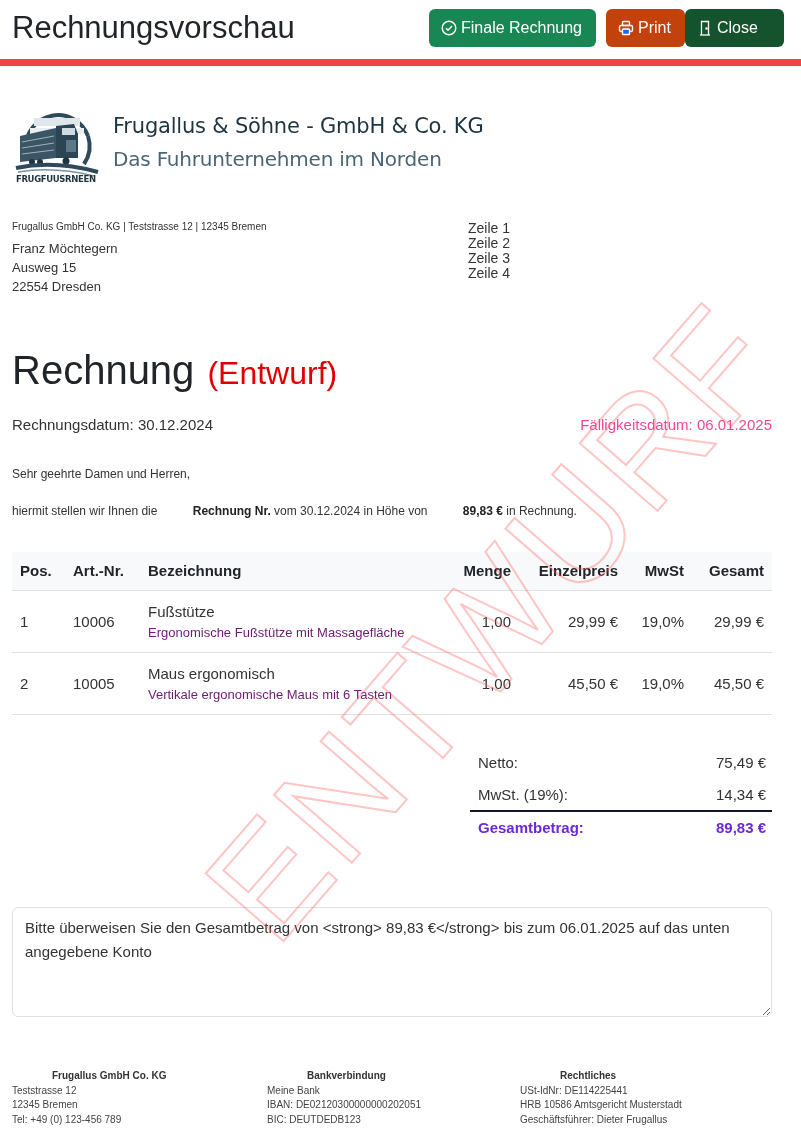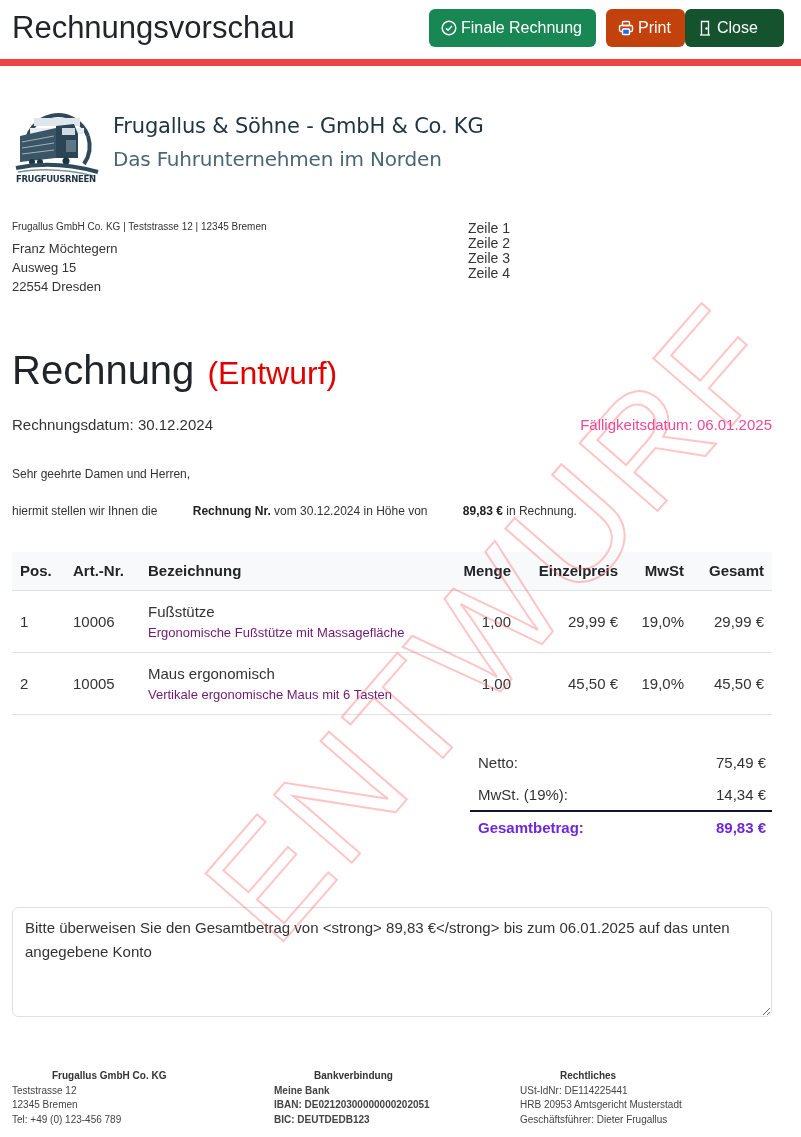--- a/index.html
+++ b/index.html
@@ -73,21 +73,21 @@
 
   textarea.note {
     position: absolute; left: 12px; top: 907px; width: 760px; height: 110px;
     border: 1px solid #dee2e6; border-radius: 6px; padding: 8px 12px;
     font-family: "Liberation Sans", sans-serif; font-size: 15px; color: #333; line-height: 24px;
     resize: both;
   }
 
   .footer { position: absolute; top: 1069px; font-size: 10px; color: #444; line-height: 14.5px; }
   .footer b { color: #333; display: block; margin-left: 40px; }
-  .f1 { left: 12px; } .f2 { left: 274px; font-weight: bold; } .f3 { left: 520px; }
+  .f1 { left: 12px; } .f2 { left: 267px; } .f3 { left: 520px; }
 
   .watermark {
     position: absolute; left: 140px; top: 630px; width: 560px;
     font-family: "Liberation Sans", sans-serif; font-size: 150px; font-weight: 400;
     color: transparent; -webkit-text-stroke: 2px rgba(255, 90, 90, 0.35);
     transform: rotate(-49deg); transform-origin: center; pointer-events: none;
     letter-spacing: 4px; line-height: 1;
   }
 </style>
 </head>
@@ -232,17 +232,17 @@
 </div>
 <div class="footer f2">
   <b>Bankverbindung</b>
   <div>Meine Bank</div>
   <div>IBAN: DE02120300000000202051</div>
   <div>BIC: DEUTDEDB123</div>
 </div>
 <div class="footer f3">
   <b>Rechtliches</b>
   <div>USt-IdNr: DE114225441</div>
-  <div>HRB 20953 Amtsgericht Musterstadt</div>
+  <div>HRB 10586 Amtsgericht Musterstadt</div>
   <div>Geschäftsführer: Dieter Frugallus</div>
 </div>
 
 <div class="watermark">ENTWURF</div>
 
 </body></html>

